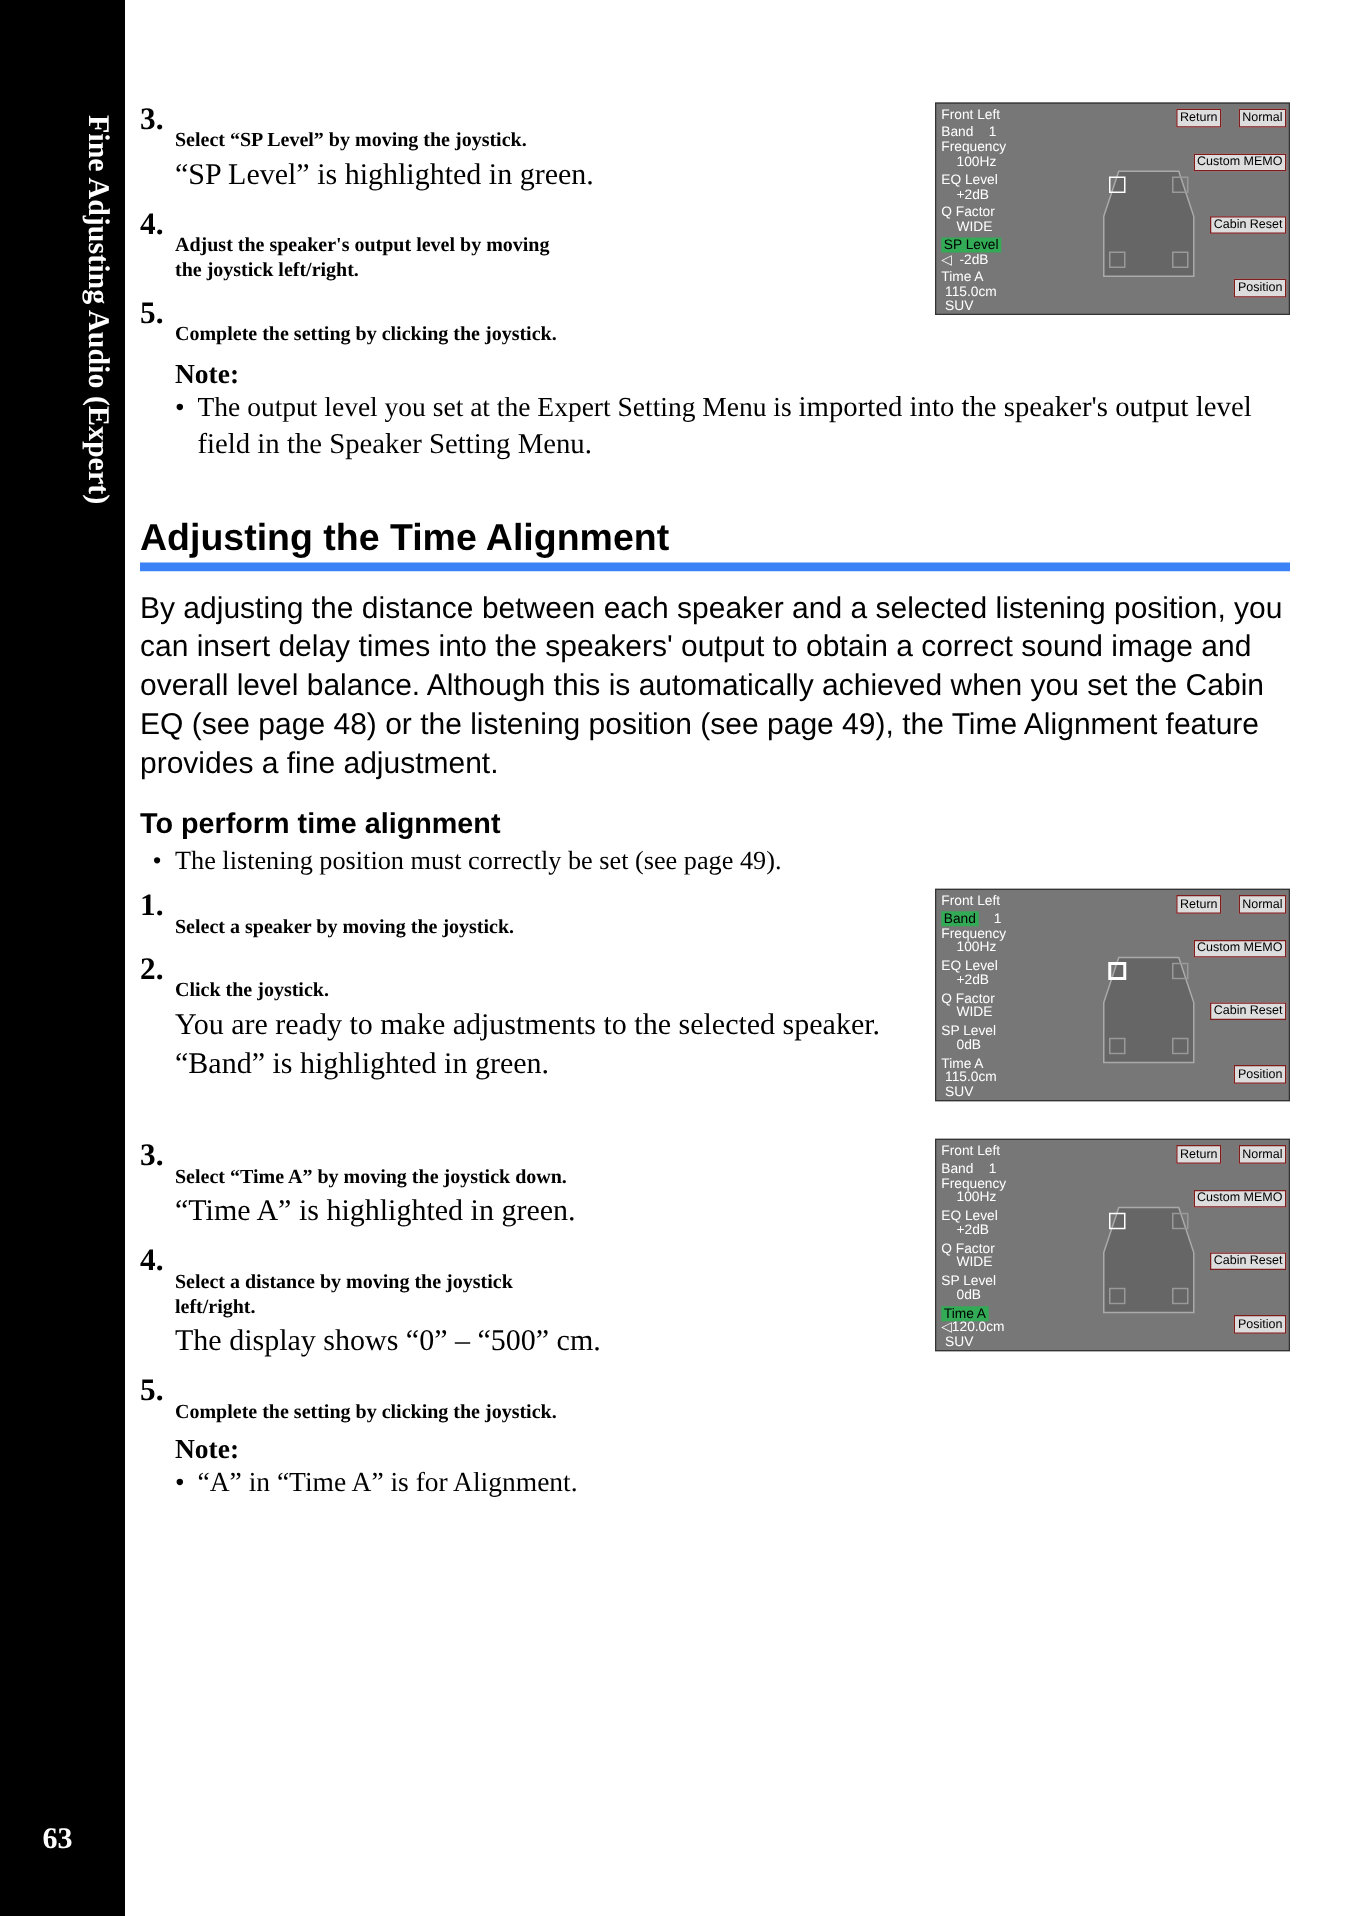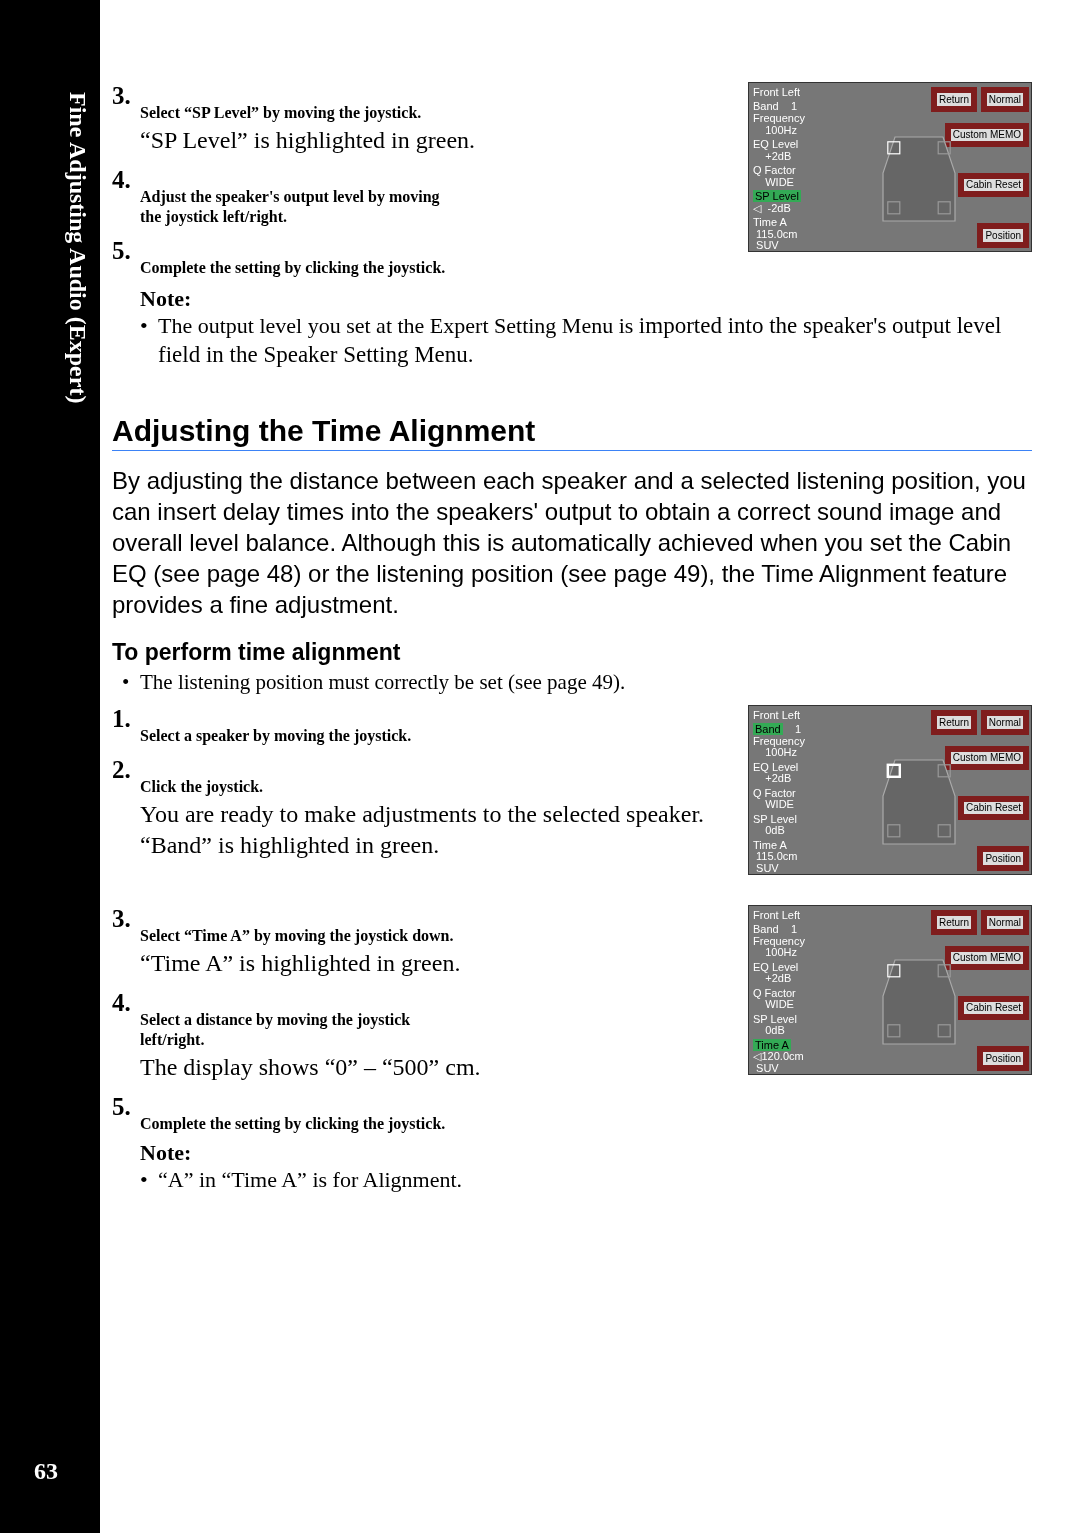--- a/index.html
+++ b/index.html
@@ -11,29 +11,29 @@
   .col-text { flex:1; padding-right:16px; }
   .col-img { width:284px; flex-shrink:0; }
   .step-num { font-family:"Times New Roman",serif; font-weight:bold; font-size:25px; width:28px; flex-shrink:0; text-align:left;}
   .step { display:flex; margin-bottom:2px; }
   .step-body { flex:1; }
   .step-title { font-family:"Times New Roman",serif; font-weight:bold; font-size:16px; line-height:1.25;margin-top:21px; }
   .step-desc { font-family:"Times New Roman",serif; font-size:24px; line-height:1.3; margin-top:2px; }
   .note-label { font-family:"Times New Roman",serif; font-weight:bold; font-size:22px; margin-left:28px; margin-top:6px;}
   .note-item { font-family:"Times New Roman",serif; font-size:22px; line-height:1.25; margin-left:28px; display:flex; }
   .bullet { width:18px; flex-shrink:0; }
-  .h2-wrap { border-bottom:1px solid #3b82f6; margin-bottom:14px; margin-top:44px;}
+  .h2-wrap { border-bottom:7px solid #3b82f6; margin-bottom:14px; margin-top:44px;}
   .h2-text { font-family:Arial,Helvetica,sans-serif; font-weight:bold; font-size:30px; display:block; padding-bottom:2px;}
   .intro { font-family:Liberation Sans, sans-serif; font-size:24px; line-height:1.3; margin-bottom:18px; }
   .h3 { font-family:Arial,Helvetica,sans-serif; font-weight:bold; font-size:23px; margin-bottom:4px;}
   .prereq { font-family:"Times New Roman",serif; font-size:21px; display:flex; margin-left:10px; margin-bottom:10px;}
   
   .screen { width:284px; height:170px; background:#777; border:1px solid #333; position:relative; font-family:Arial,sans-serif; color:#fff; font-size:11px; margin-bottom:14px;}
   .screen .lbl { position:absolute; line-height:1.05; }
-  .screen .rbtn { position:absolute; right:2px; background:#ddd; color:#000; font-size:10px; padding:1px 2px; border:6px solid #7f1d1d; text-align:center;}
+  .screen .rbtn { position:absolute; right:2px; background:#ddd; color:#000; font-size:10px; padding:1px 2px; border:1px solid #7f1d1d; text-align:center;}
   .screen .hl { background:#3a5; color:#000; padding:0 2px;}
   .screen .cabin { position:absolute; left:110px; top:30px; width:120px; height:120px; }
   .cabin svg { width:100%; height:100%; }
 </style>
 </head>
 <body>
 
 <div class="blackbar"></div>
 <div style="position:absolute; left:64px; top:92px; color:#fff; font-family:'Times New Roman',serif; font-weight:bold; font-size:24px; writing-mode:vertical-rl; white-space:nowrap;">Fine Adjusting Audio (Expert)</div>
 <div class="pagenum">63</div>

